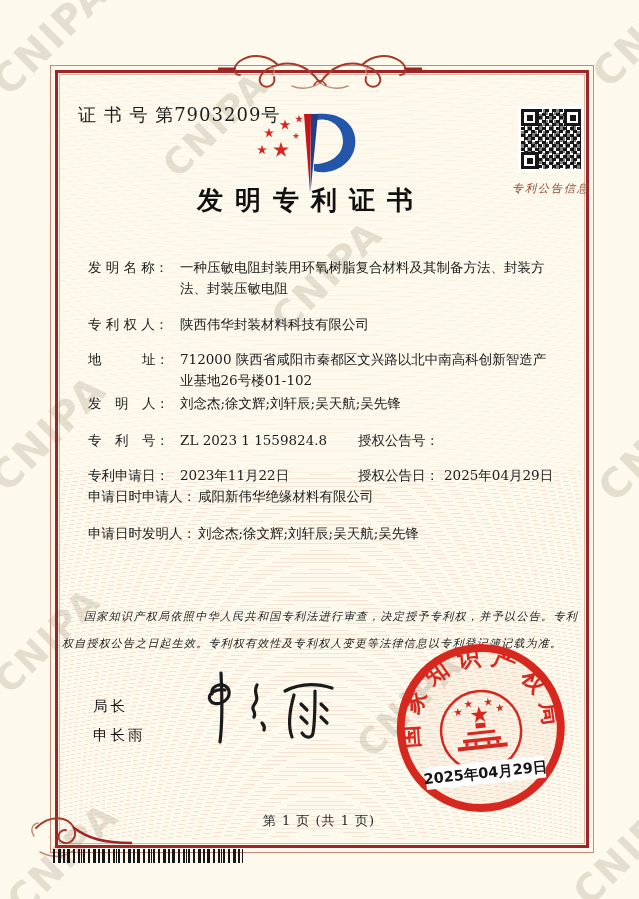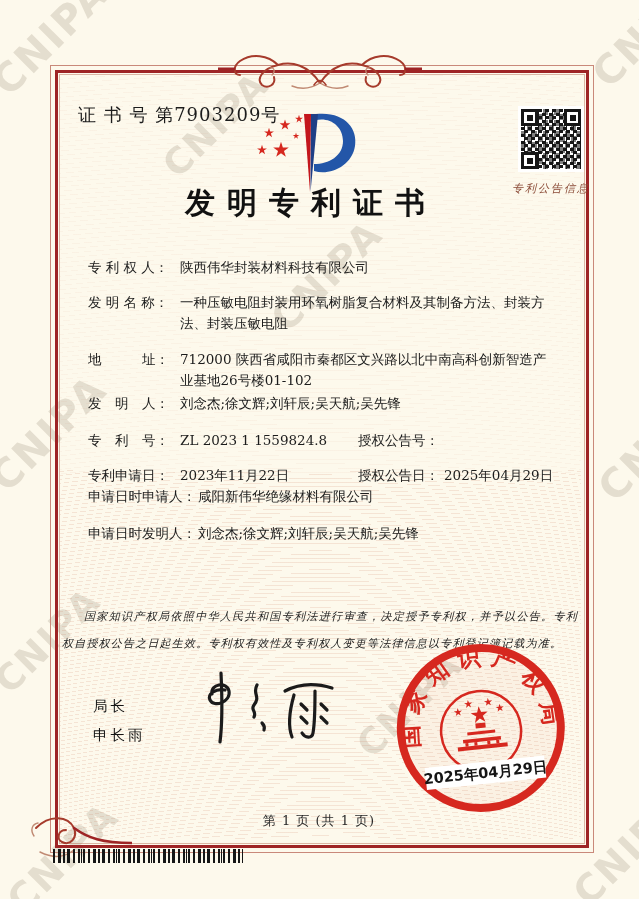--- a/index.html
+++ b/index.html
@@ -35,21 +35,21 @@
     background-size:7px 7px;}
   .qr .data::after{content:"";position:absolute;inset:0;opacity:.55;
     background:repeating-conic-gradient(transparent 0% 25%, #161616 0% 50%);
     background-size:11px 11px;}
   .qr .f{position:absolute;width:11px;height:11px;border:3px solid #161616;background:#fff;}
   .qr .f::after{content:"";position:absolute;inset:2.5px;background:#161616;}
   .qr .f.tl{top:3px;left:3px}.qr .f.tr{top:3px;right:3px}.qr .f.bl{bottom:3px;left:3px}
   .qrcap{margin-top:9px;font-size:11px;color:#8a4a36;letter-spacing:2px;font-style:italic;}
 
   .title{position:absolute;left:55px;width:500px;top:183px;text-align:center;
-         font-size:30px;font-weight:bold;letter-spacing:12px;text-indent:12px;color:#111;}
+         font-size:26px;font-weight:bold;letter-spacing:12px;text-indent:12px;color:#111;}
 
   .fields{position:absolute;left:88px;top:257px;width:470px;font-size:13.5px;line-height:21px;}
   .row{display:flex;}
   .lbl{flex:0 0 92px;white-space:nowrap;}
   .val{flex:1;}
   .cols{display:flex;}
   .cols .c1{display:flex;width:270px;}
   .cols .c2{display:flex;flex:1;}
   .cols .lbl2{flex:0 0 86px;white-space:nowrap;}
   .mb15{margin-bottom:15px}.mb14{margin-bottom:14px}.mb2{margin-bottom:2px}
@@ -146,27 +146,27 @@
       <div class="f tl"></div>
       <div class="f tr"></div>
       <div class="f bl"></div>
     </div>
     <div class="qrcap">专利公告信息</div>
   </div>
 
   <div class="title">发明专利证书</div>
 
   <div class="fields">
+    <div class="row mb15">
+      <span class="lbl">发 明 名 称：</span>
+      <span class="val">一种压敏电阻封装用环氧树脂复合材料及其制备方法、封装方法、封装压敏电阻</span>
+    </div>
     <div class="row mb14">
       <span class="lbl">专 利 权 人：</span>
       <span class="val">陕西伟华封装材料科技有限公司</span>
-    </div>
-    <div class="row mb15">
-      <span class="lbl">发 明 名 称：</span>
-      <span class="val">一种压敏电阻封装用环氧树脂复合材料及其制备方法、封装方法、封装压敏电阻</span>
     </div>
     <div class="row mb2">
       <span class="lbl">地　　　址：</span>
       <span class="val">712000 陕西省咸阳市秦都区文兴路以北中南高科创新智造产业基地26号楼01-102</span>
     </div>
     <div class="row mb16">
       <span class="lbl">发　明　人：</span>
       <span class="val">刘念杰;徐文辉;刘轩辰;吴天航;吴先锋</span>
     </div>
     <div class="cols mb14">

